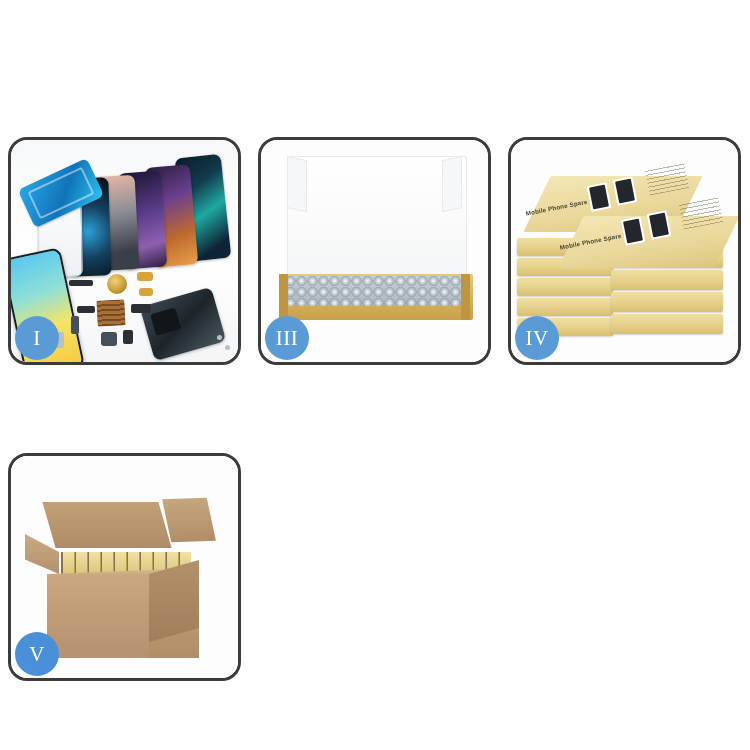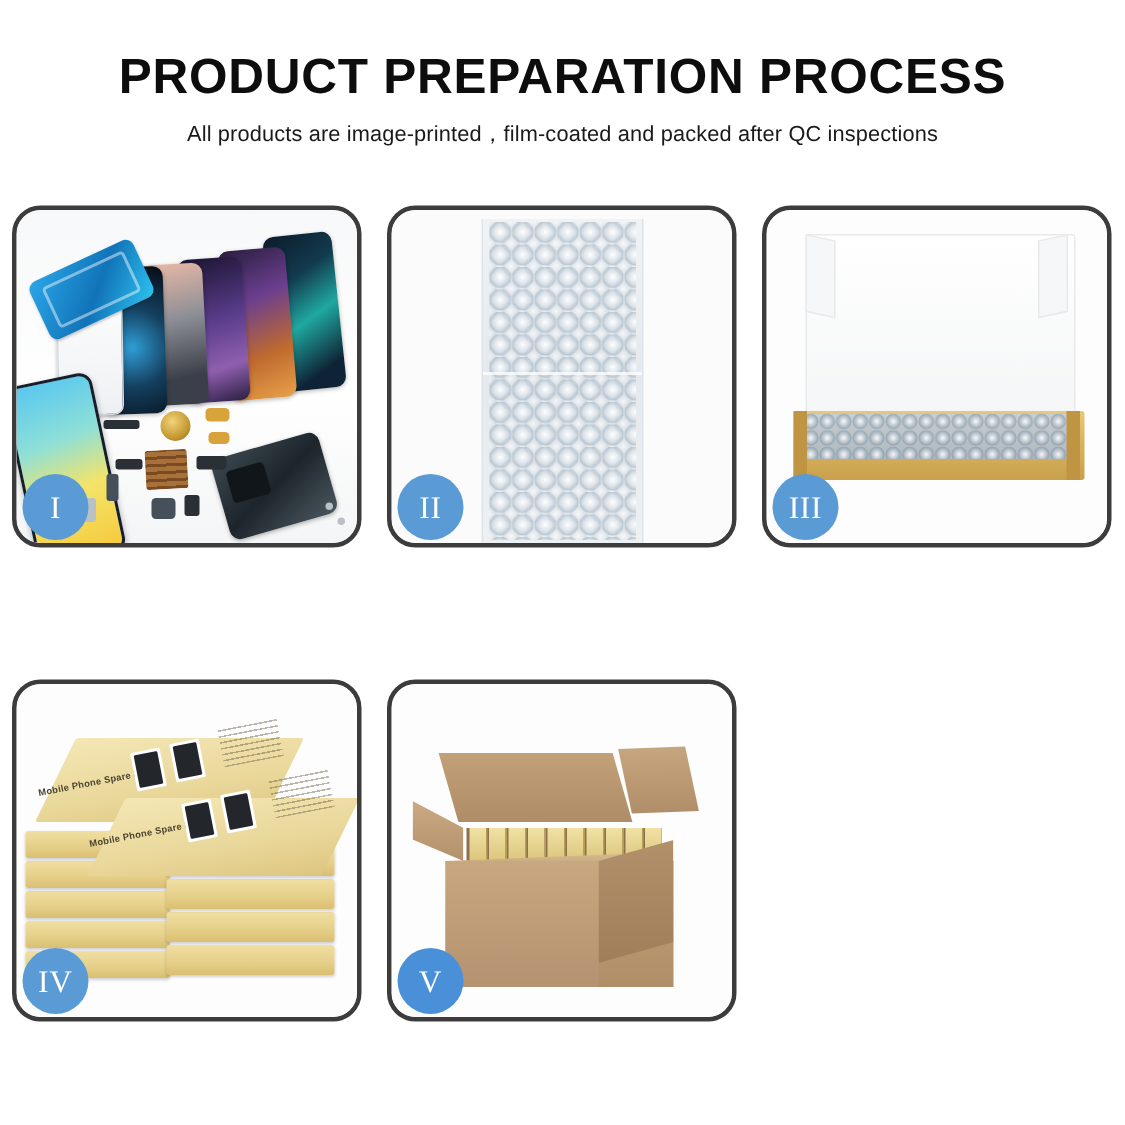--- a/index.html
+++ b/index.html
@@ -470,24 +470,20 @@
     width: 74px; height: 30px;
     background: linear-gradient(180deg,#ffffff 0%, #f1f2f3 100%);
     transform: rotate(-10deg);
   }
 </style>
 </head>
 <body>
 
 <div class="page">
 
-  <div class="header">
-    <div class="title">PRODUCT PREPARATION PROCESS</div>
-    <div class="subtitle">All products are image-printed，film-coated and packed after QC inspections</div>
-  </div>
 
   <div class="grid">
 
     <div class="panel">
       <div class="scene">
         <div class="p1-bg"></div>
         <div class="phone ph-a"></div>
         <div class="phone ph-b"></div>
         <div class="phone ph-c"></div>
         <div class="phone ph-d"></div>
@@ -506,31 +502,20 @@
         <div class="part" style="left:120px;top:164px;width:20px;height:9px;"></div>
         <div class="part dark2" style="left:90px;top:192px;width:16px;height:14px;border-radius:3px;"></div>
         <div class="part" style="left:112px;top:190px;width:10px;height:14px;"></div>
         <div class="part light" style="left:44px;top:192px;width:9px;height:16px;"></div>
         <div class="part light" style="right:8px;bottom:12px;width:5px;height:5px;border-radius:50%;"></div>
         <div class="part light" style="right:16px;bottom:22px;width:5px;height:5px;border-radius:50%;"></div>
       </div>
       <div class="badge">I</div>
     </div>
 
-    <div class="panel">
-      <div class="scene">
-        <div class="p2-bg"></div>
-        <div class="wrap">
-          <div class="bubbles"></div>
-          <div class="bubbles2"></div>
-          <div class="wrap-seam"></div>
-        </div>
-      </div>
-      <div class="badge">II</div>
-    </div>
 
     <div class="panel">
       <div class="scene">
         <div class="p3-bg"></div>
         <div class="lid3"></div>
         <div class="lid3-flapL"></div>
         <div class="lid3-flapR"></div>
         <div class="tray3"></div>
         <div class="tray3-inner"></div>
         <div class="tray3-edgeL"></div>

